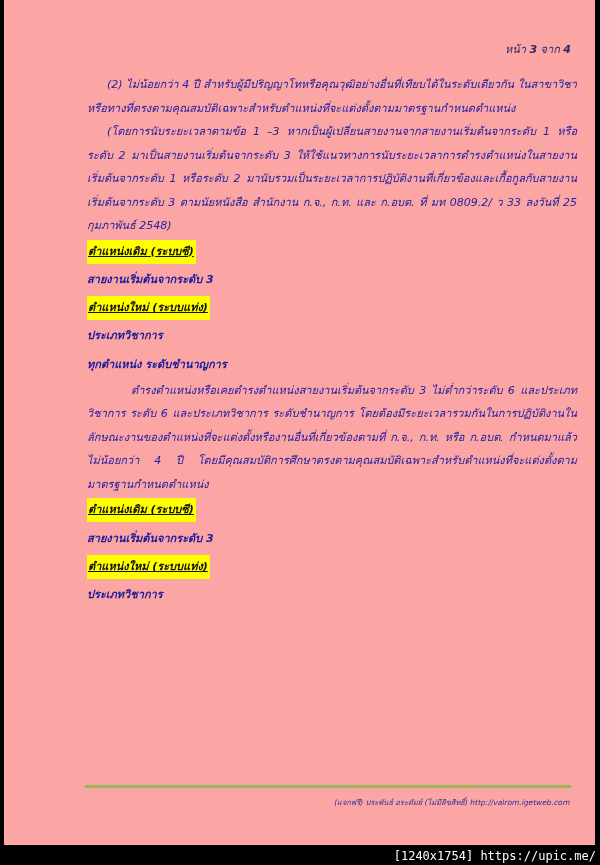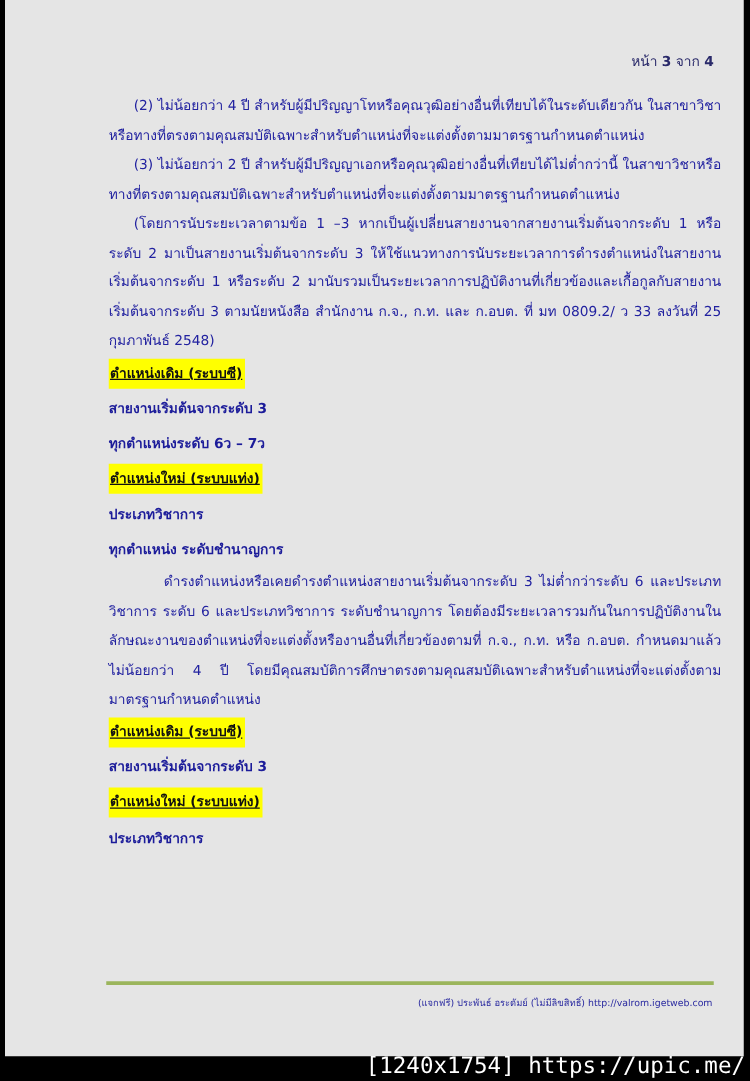--- a/index.html
+++ b/index.html
@@ -1,21 +1,21 @@
 <!DOCTYPE html>
 <html><head>
 <meta charset="utf-8">
 <style>
   html, body { margin: 0; padding: 0; }
   body {
     width: 600px; height: 865px; background: #000; position: relative; overflow: hidden;
     font-family: "DejaVu Sans", "Liberation Sans", sans-serif;
   }
   .page {
-    position: absolute; left: 4px; top: 0; width: 591px; height: 845px; background: #e5e5e5;
+    position: absolute; left: 4px; top: 0; width: 591px; height: 845px; background: #fca5a5; font-style: italic;
   }
   .page-num {
     position: absolute; top: 40px; right: 24px; font-size: 11px; color: #2a2a6a;
   }
   .page-num b { font-weight: bold; }
   .content {
     position: absolute; left: 83px; top: 73px; width: 490px;
     color: #2222a0; font-size: 11px; line-height: 23.5px;
   }
   .p { margin: 0; text-align: justify; }
@@ -29,42 +29,40 @@
     padding: 0 2px 0 1px; line-height: 24px;
   }
   .footer-line {
     position: absolute; left: 81px; top: 785px; width: 486px; height: 3px; background: #9bb55c;
   }
   .footer-text {
     position: absolute; right: 25px; top: 796px; font-size: 7.5px; color: #2a2aa0;
   }
   .watermark {
     position: absolute; right: 4px; bottom: 2px; color: #fff;
-    font-family: "DejaVu Sans Mono", monospace; font-size: 18px;
+    font-family: "DejaVu Sans Mono", monospace; font-size: 12px;
   }
 </style>
 </head>
 <body>
 
 <div class="page">
   <div class="page-num">
     <span>หน้า</span>
     <b>3</b>
     <span>จาก</span>
     <b>4</b>
   </div>
 
   <div class="content">
     <p class="p indent1">(2) ไม่น้อยกว่า 4 ปี สำหรับผู้มีปริญญาโทหรือคุณวุฒิอย่างอื่นที่เทียบได้ในระดับเดียวกัน ในสาขาวิชาหรือทางที่ตรงตามคุณสมบัติเฉพาะสำหรับตำแหน่งที่จะแต่งตั้งตามมาตรฐานกำหนดตำแหน่ง</p>
-    <p class="p indent1">(3) ไม่น้อยกว่า 2 ปี สำหรับผู้มีปริญญาเอกหรือคุณวุฒิอย่างอื่นที่เทียบได้ไม่ต่ำกว่านี้ ในสาขาวิชาหรือทางที่ตรงตามคุณสมบัติเฉพาะสำหรับตำแหน่งที่จะแต่งตั้งตามมาตรฐานกำหนดตำแหน่ง</p>
     <p class="p indent1">(โดยการนับระยะเวลาตามข้อ 1 –3 หากเป็นผู้เปลี่ยนสายงานจากสายงานเริ่มต้นจากระดับ 1 หรือระดับ 2 มาเป็นสายงานเริ่มต้นจากระดับ 3 ให้ใช้แนวทางการนับระยะเวลาการดำรงตำแหน่งในสายงานเริ่มต้นจากระดับ 1 หรือระดับ 2 มานับรวมเป็นระยะเวลาการปฏิบัติงานที่เกี่ยวข้องและเกื้อกูลกับสายงานเริ่มต้นจากระดับ 3 ตามนัยหนังสือ สำนักงาน ก.จ., ก.ท. และ ก.อบต. ที่ มท 0809.2/ ว 33 ลงวันที่ 25 กุมภาพันธ์ 2548)</p>
 
     <p class="head"><span class="hl">ตำแหน่งเดิม (ระบบซี)</span></p>
     <p class="head">สายงานเริ่มต้นจากระดับ 3</p>
-    <p class="head">ทุกตำแหน่งระดับ 6ว – 7ว</p>
     <p class="head"><span class="hl">ตำแหน่งใหม่ (ระบบแท่ง)</span></p>
     <p class="head">ประเภทวิชาการ</p>
     <p class="head">ทุกตำแหน่ง ระดับชำนาญการ</p>
 
     <p class="p indent2">ดำรงตำแหน่งหรือเคยดำรงตำแหน่งสายงานเริ่มต้นจากระดับ 3 ไม่ต่ำกว่าระดับ 6 และประเภทวิชาการ ระดับ 6 และประเภทวิชาการ ระดับชำนาญการ โดยต้องมีระยะเวลารวมกันในการปฏิบัติงานในลักษณะงานของตำแหน่งที่จะแต่งตั้งหรืองานอื่นที่เกี่ยวข้องตามที่ ก.จ., ก.ท. หรือ ก.อบต. กำหนดมาแล้วไม่น้อยกว่า 4 ปี โดยมีคุณสมบัติการศึกษาตรงตามคุณสมบัติเฉพาะสำหรับตำแหน่งที่จะแต่งตั้งตามมาตรฐานกำหนดตำแหน่ง</p>
     <p class="head"><span class="hl">ตำแหน่งเดิม (ระบบซี)</span></p>
     <p class="head">สายงานเริ่มต้นจากระดับ 3</p>
     <p class="head"><span class="hl">ตำแหน่งใหม่ (ระบบแท่ง)</span></p>
     <p class="head">ประเภทวิชาการ</p>
   </div>

